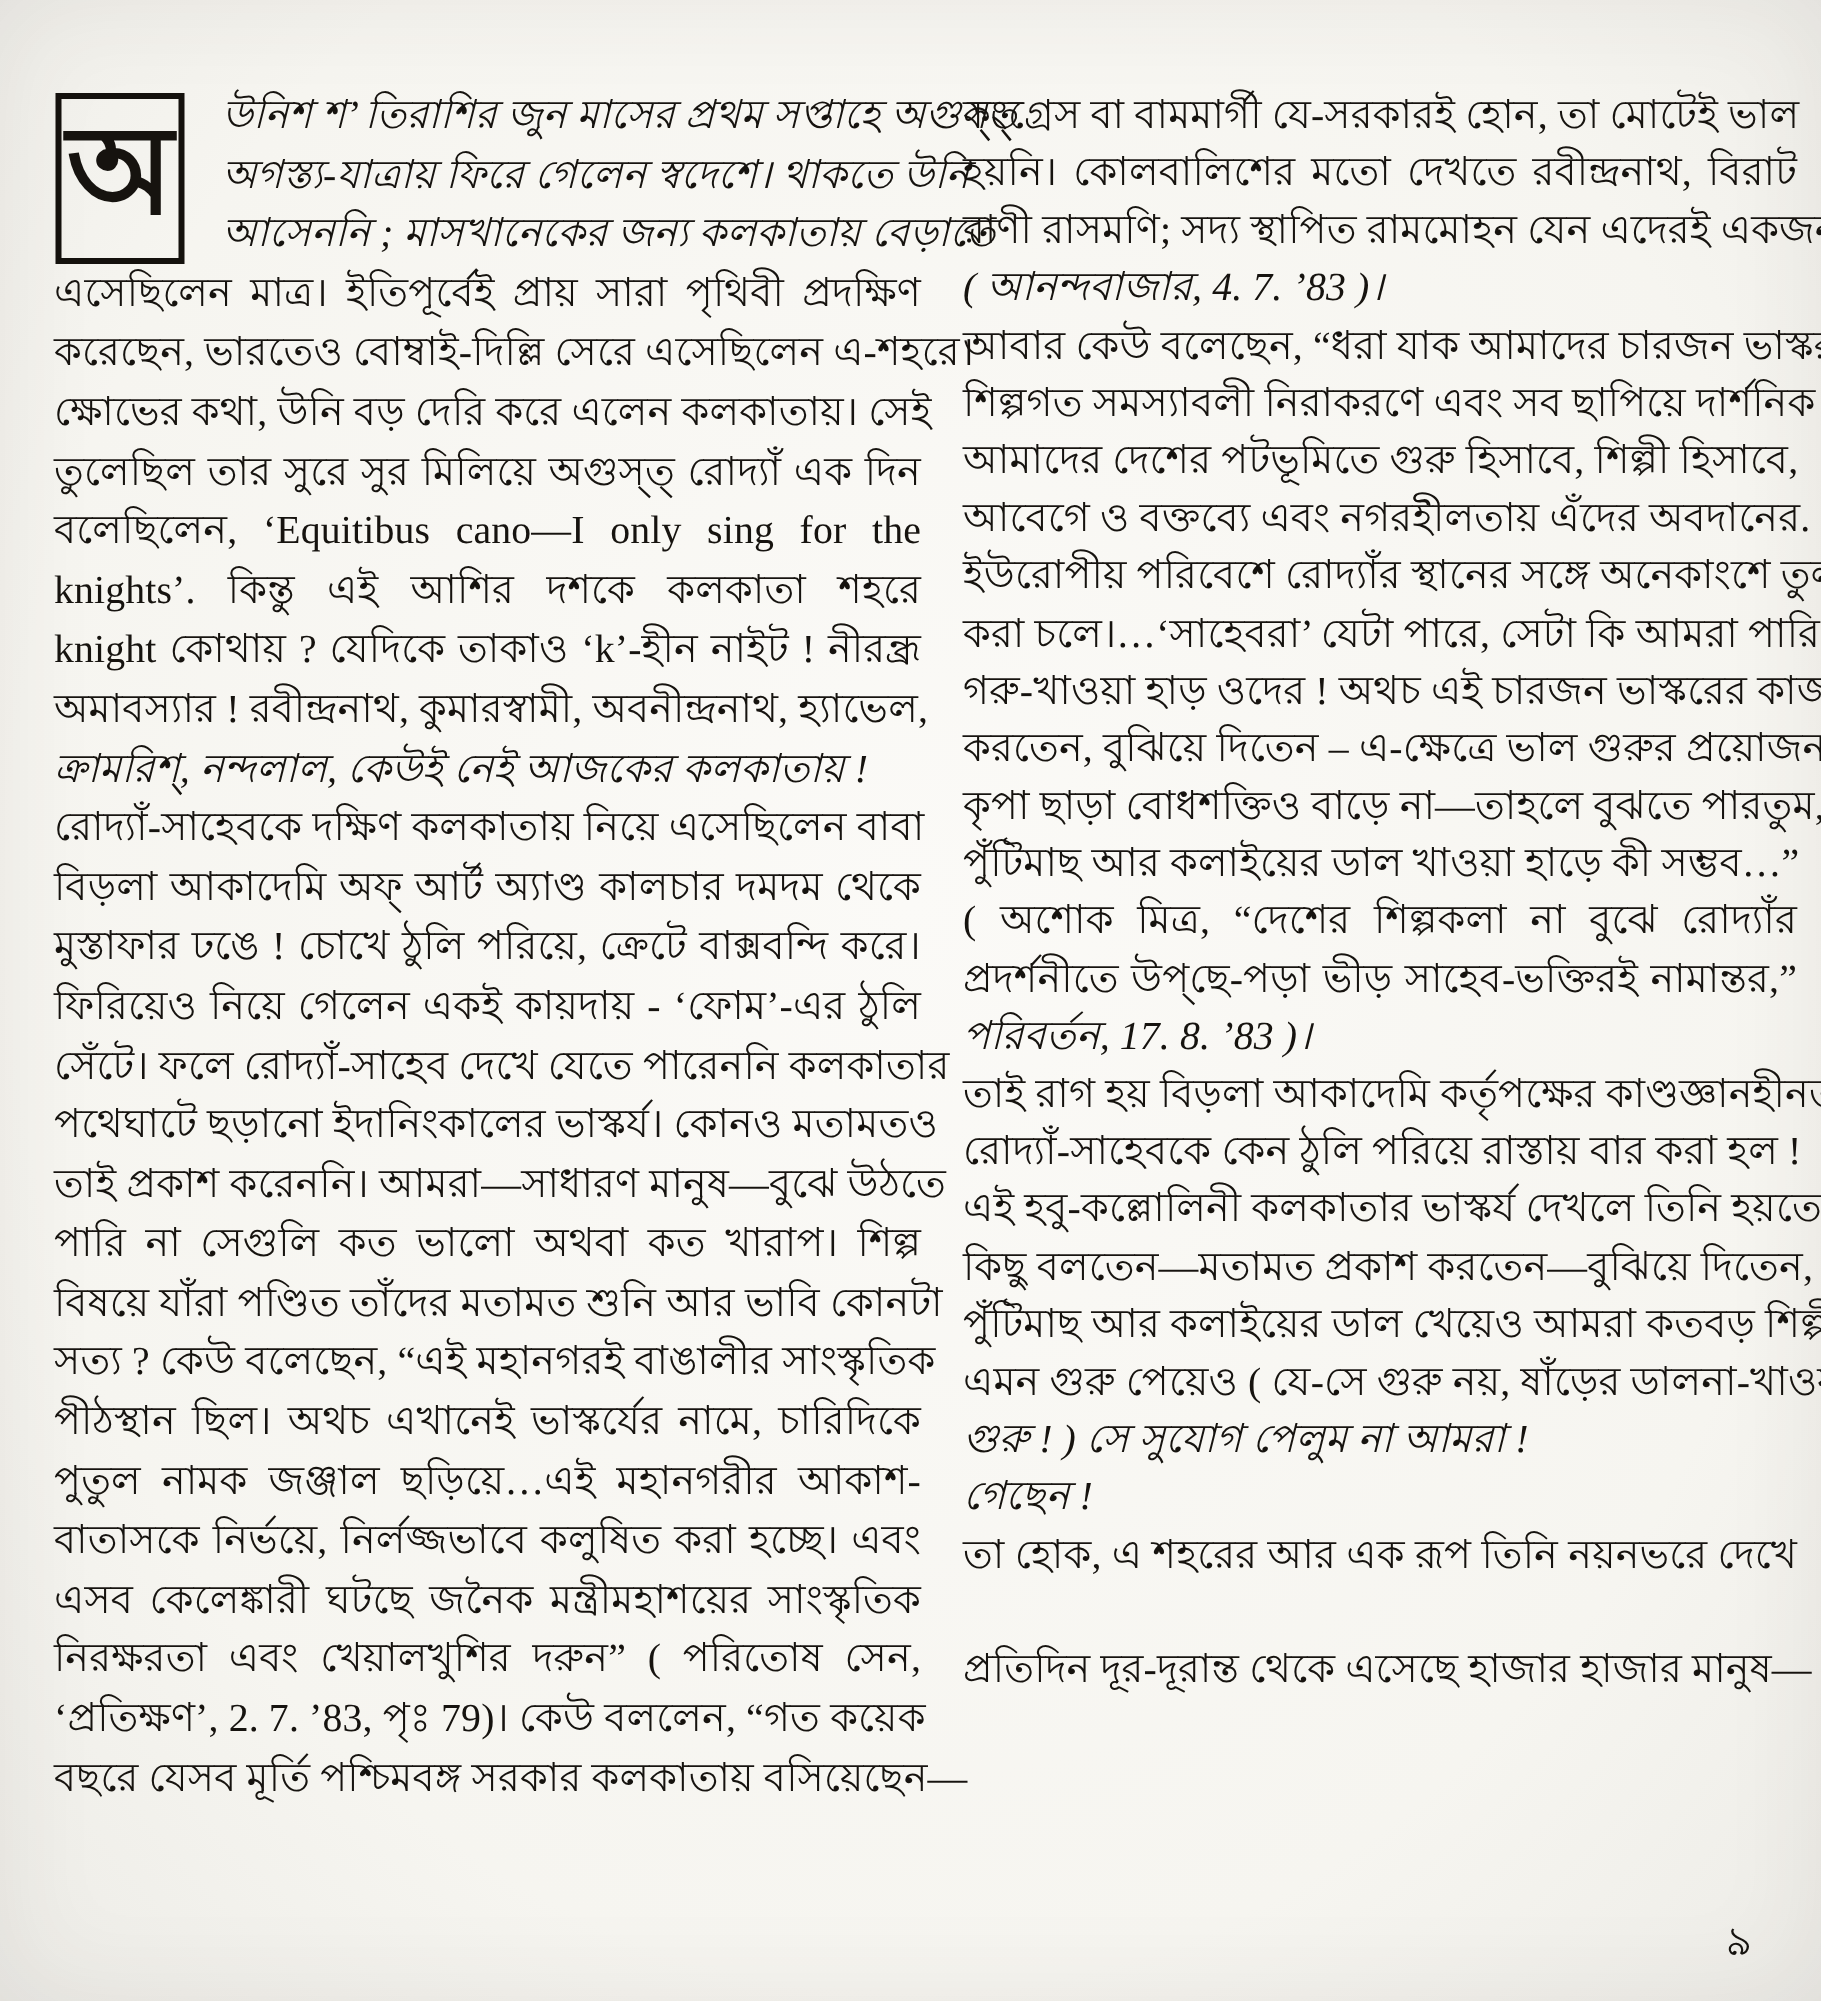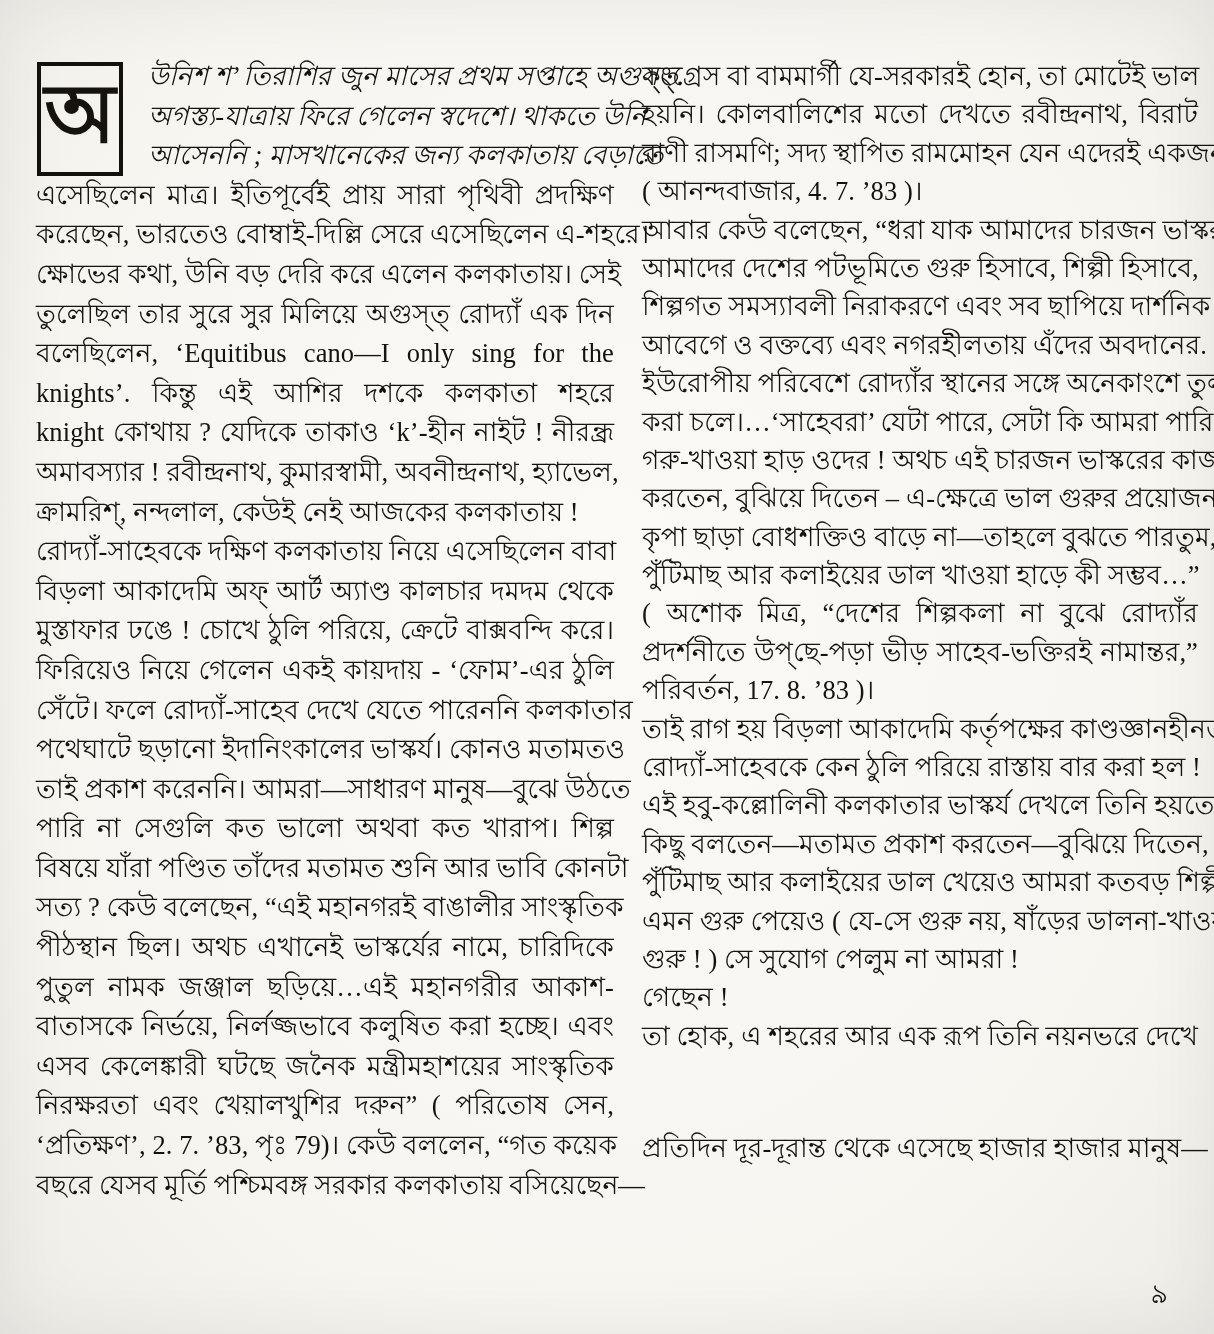--- a/index.html
+++ b/index.html
@@ -26,23 +26,23 @@
     line-height: 39.6px;
     font-size: 26.5px;
     white-space: nowrap;
     text-align: justify;
     text-align-last: justify;
     text-justify: inter-word;
     overflow: visible;
     letter-spacing: 0.1px;
   }
   .col-right .line { height: 38.4px; line-height: 38.4px; }
-  .line.nj  { text-align: right; text-align-last: left; }
+  .line.nj  { text-align: right; text-align-last: left; font-style: italic; }
   .line.ind { padding-left: 112px; font-style: italic; }
-  .line.gap { margin-top: 74px; }
+  .line.gap { margin-top: 38px; }
 
   .dropcap-box {
     position: absolute;
     left: 1px; top: 5px;
     width: 86px; height: 114px;
     border: 4px solid #14110d;
     box-sizing: border-box;
     display: flex; align-items: center; justify-content: center;
     background: transparent;
   }
@@ -100,22 +100,22 @@
       <div class="line">বছরে যেসব মূর্তি পশ্চিমবঙ্গ সরকার কলকাতায় বসিয়েছেন—</div>
     </div>
 
   <div class="col col-right">
 
   <div class="line">কংগ্রেস বা বামমার্গী যে-সরকারই হোন, তা মোটেই ভাল</div>
       <div class="line">হয়নি।  কোলবালিশের মতো দেখতে রবীন্দ্রনাথ, বিরাট</div>
       <div class="line">রাণী রাসমণি; সদ্য স্থাপিত রামমোহন যেন এদেরই একজন”</div>
       <div class="line nj">( আনন্দবাজার, 4. 7. ’83 )।</div>
       <div class="line">আবার কেউ বলেছেন, “ধরা যাক আমাদের চারজন ভাস্কর…</div>
+      <div class="line">শিল্পগত সমস্যাবলী নিরাকরণে এবং সব ছাপিয়ে দার্শনিক</div>
       <div class="line">আমাদের দেশের পটভূমিতে গুরু হিসাবে, শিল্পী হিসাবে,</div>
-      <div class="line">শিল্পগত সমস্যাবলী নিরাকরণে এবং সব ছাপিয়ে দার্শনিক</div>
       <div class="line">আবেগে ও বক্তব্যে এবং নগরইীলতায় এঁদের অবদানের.</div>
       <div class="line">ইউরোপীয় পরিবেশে রোদ্যাঁর স্থানের সঙ্গে অনেকাংশে তুলনা</div>
       <div class="line">করা চলে।…‘সাহেবরা’ যেটা পারে, সেটা কি আমরা পারি ?</div>
       <div class="line">গরু-খাওয়া হাড় ওদের ! অথচ এই চারজন ভাস্করের কাজ যদি</div>
       <div class="line">করতেন, বুঝিয়ে দিতেন – এ-ক্ষেত্রে ভাল গুরুর প্রয়োজন, গুরুর</div>
       <div class="line">কৃপা ছাড়া বোধশক্তিও বাড়ে না—তাহলে বুঝতে পারতুম,</div>
       <div class="line">পুঁটিমাছ আর কলাইয়ের ডাল খাওয়া হাড়ে কী সম্ভব…”</div>
       <div class="line">( অশোক মিত্র, “দেশের শিল্পকলা না বুঝে রোদ্যাঁর</div>
       <div class="line">প্রদর্শনীতে উপ্‌ছে-পড়া  ভীড় সাহেব-ভক্তিরই নামান্তর,”</div>
       <div class="line nj">পরিবর্তন, 17. 8. ’83 )।</div>

